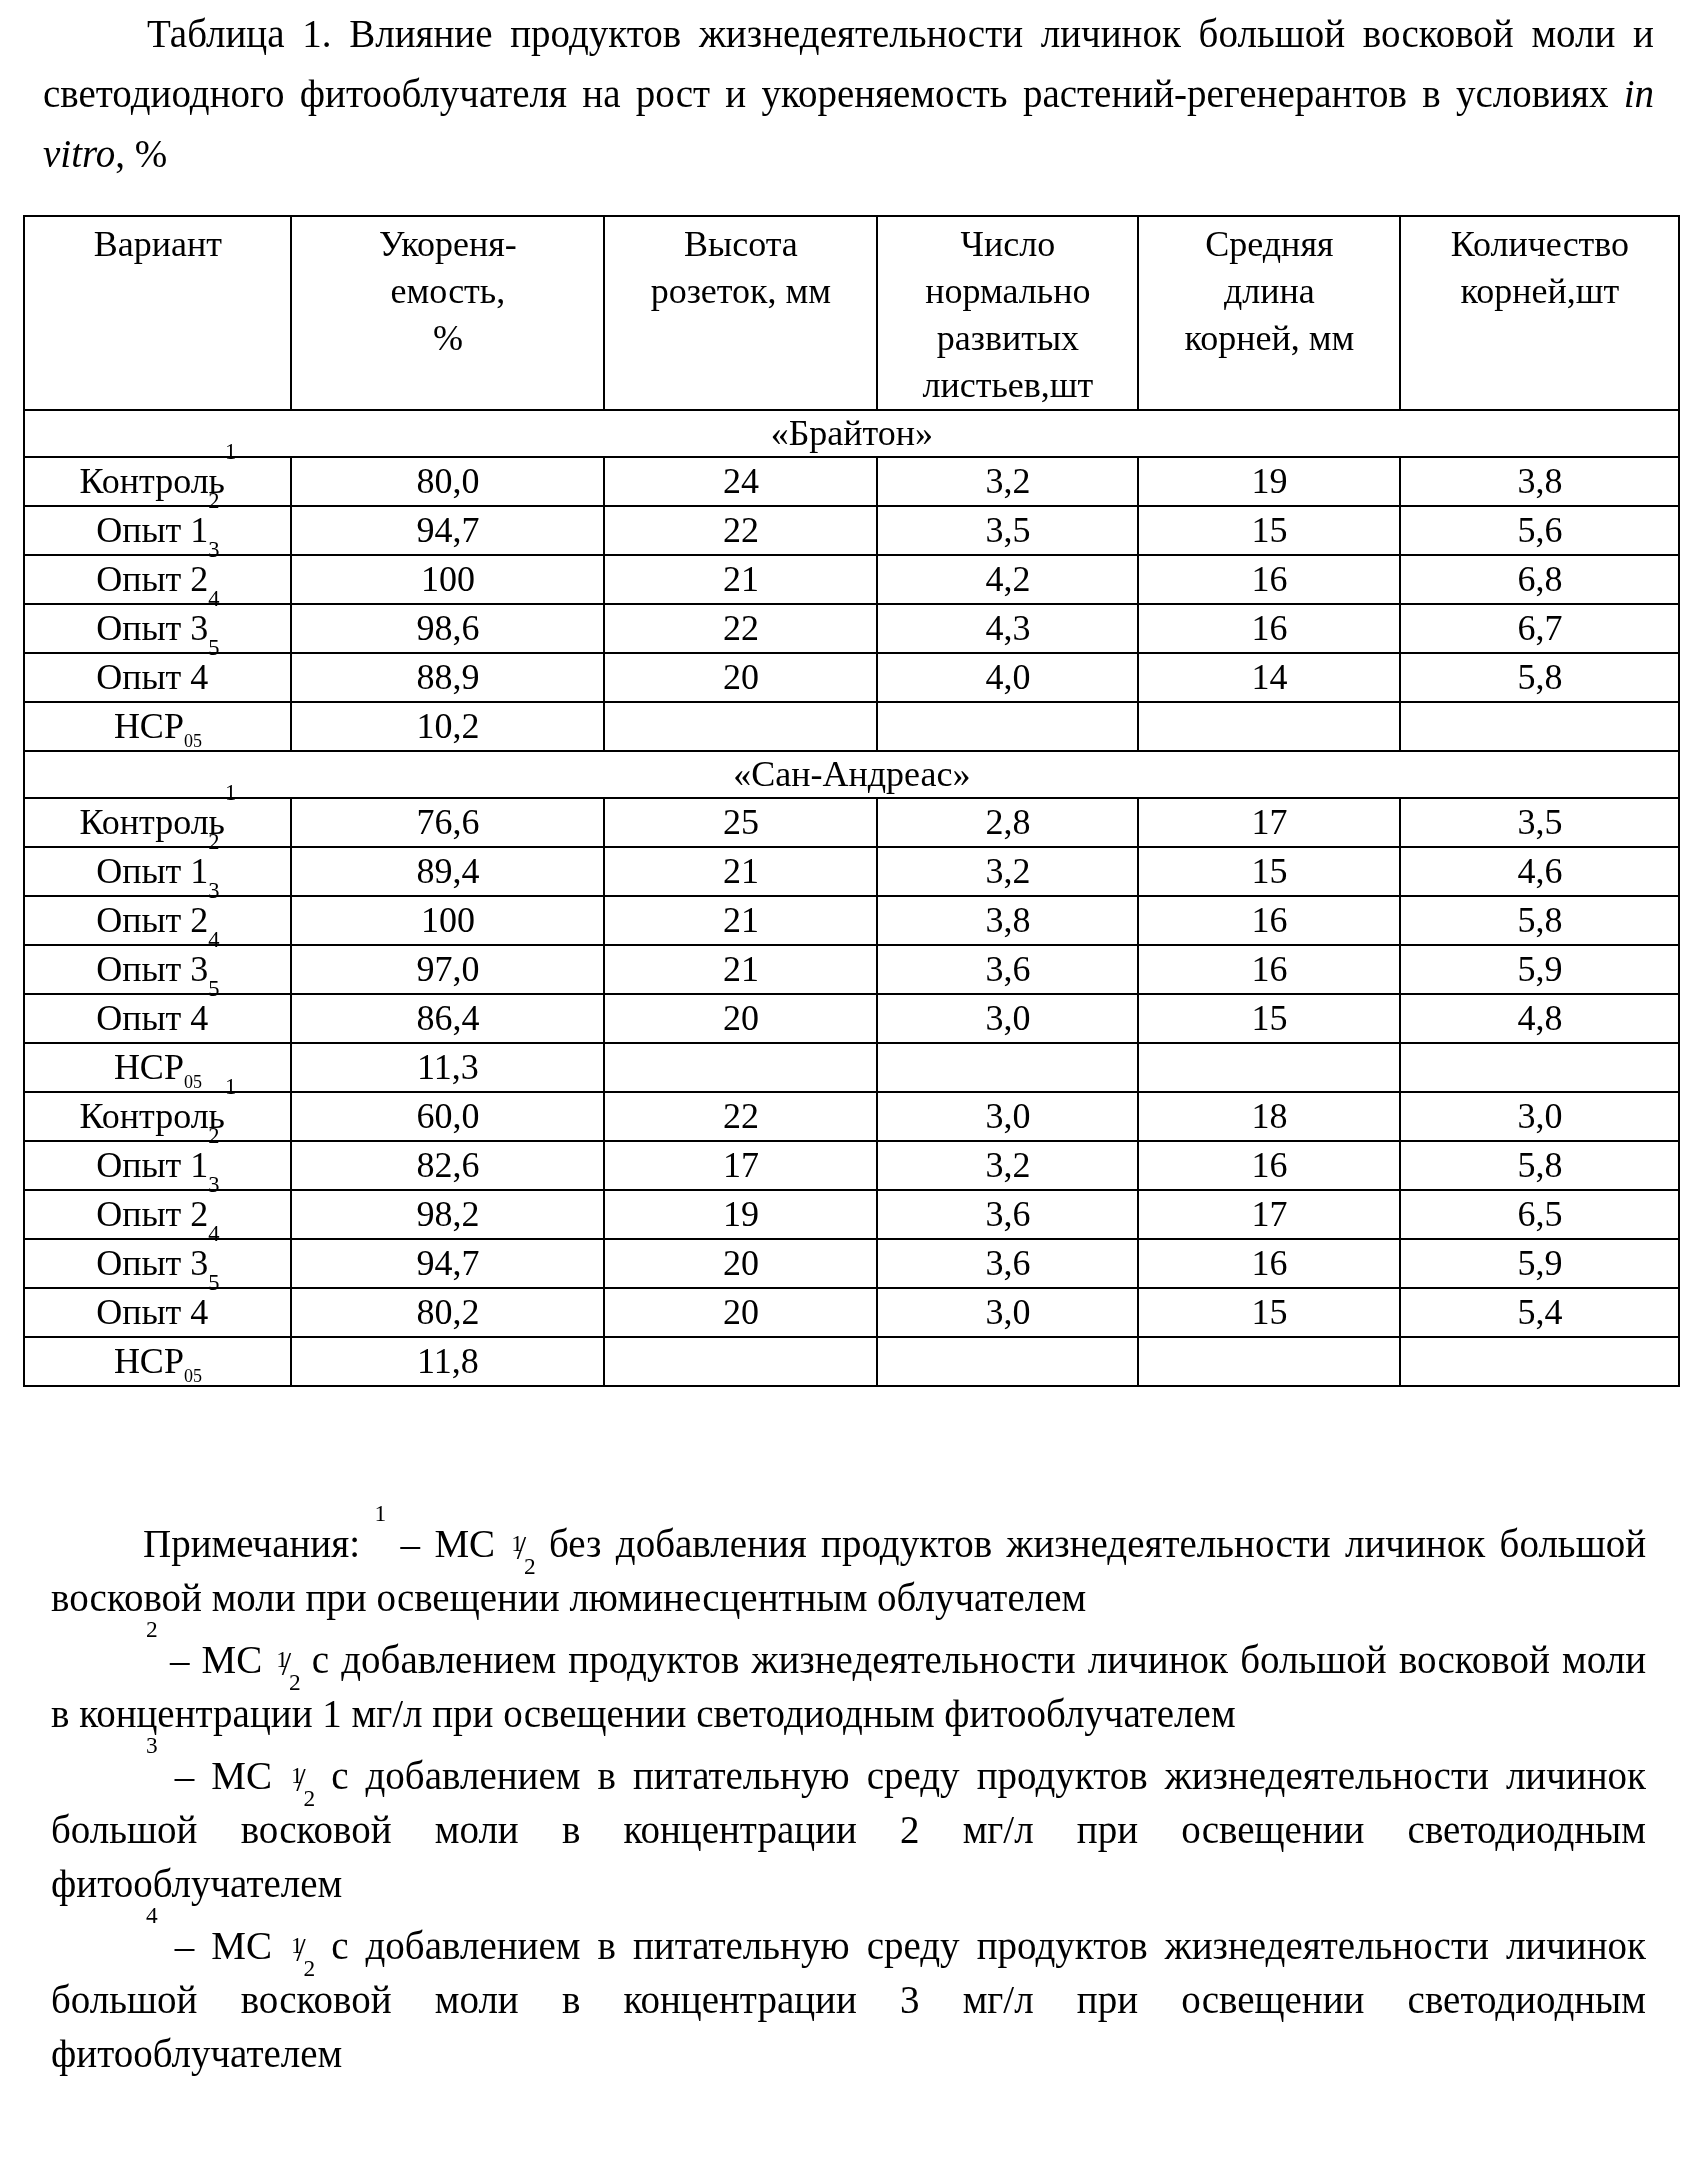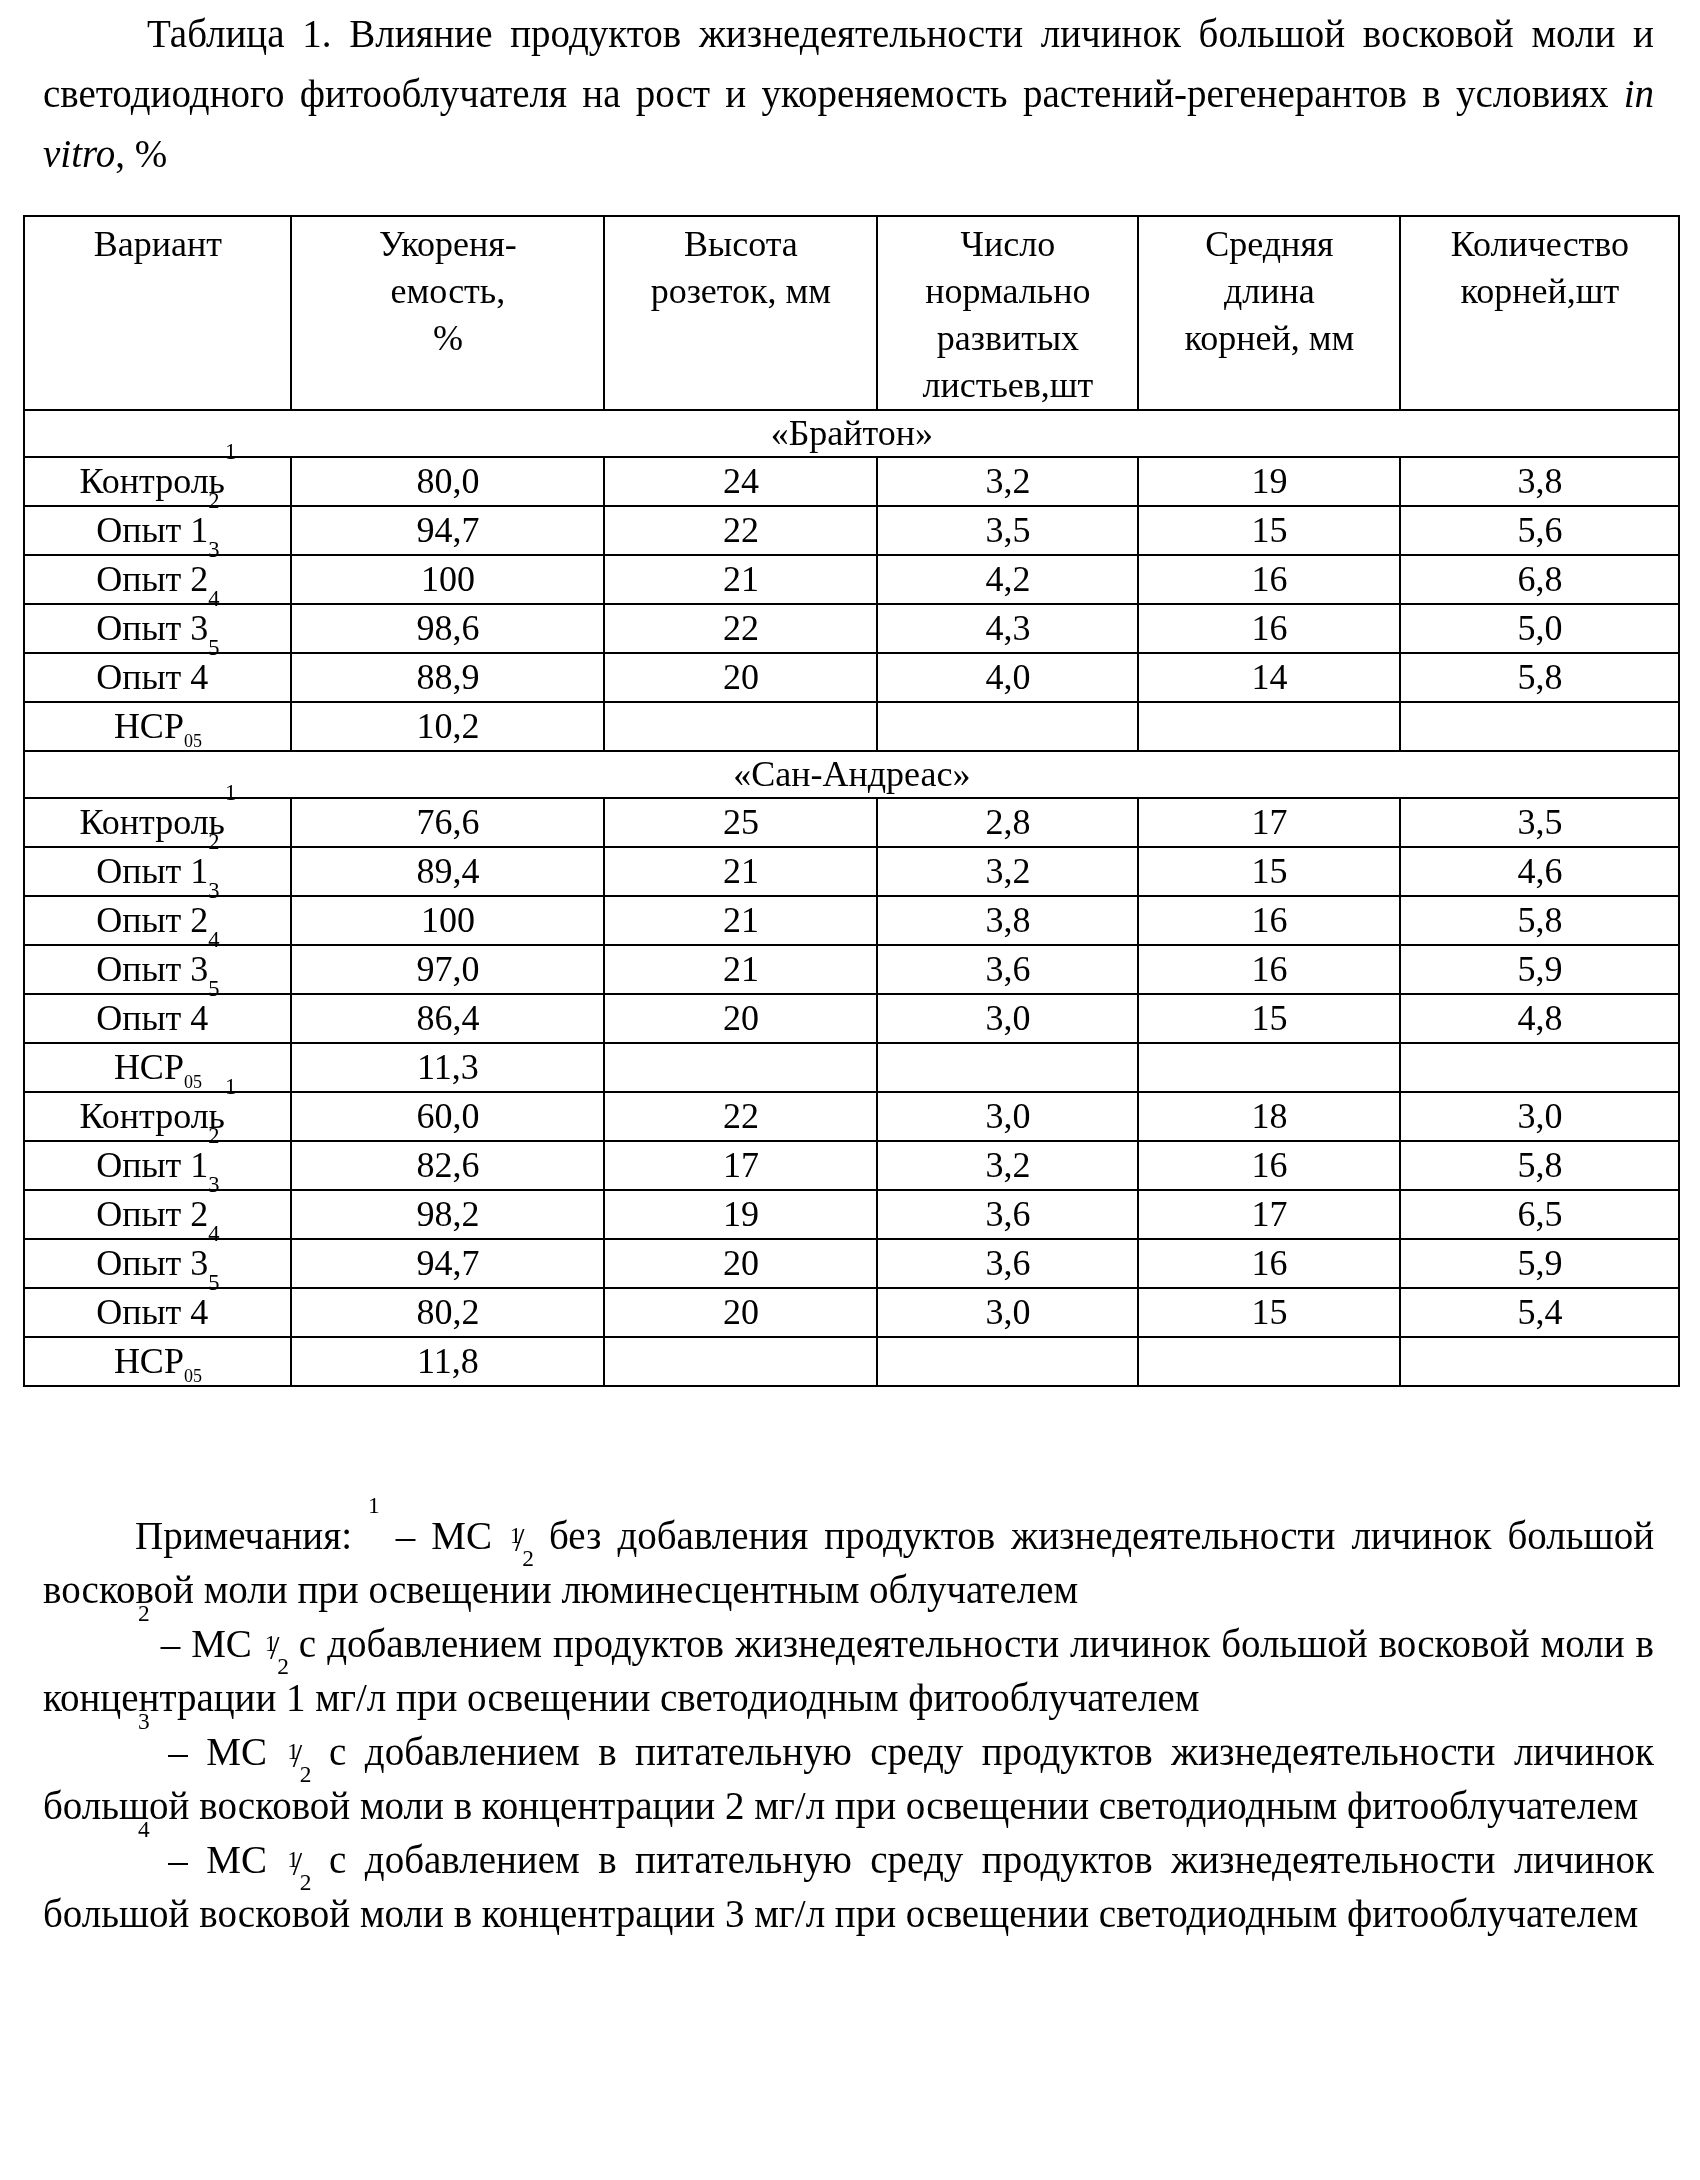--- a/index.html
+++ b/index.html
@@ -77,21 +77,21 @@
 
     .notes {
       position: absolute;
       left: 43px;
       top: 1509px;
       width: 1611px;
       font-size: 39px;
       line-height: 54px;
     }
     .note-p {
-      margin: 0;
+      margin: 8px;
       text-align: justify;
       text-align-last: left;
     }
     .note-p.first { text-indent: 92px; }
     .note-p.indent { text-indent: 95px; }
     .note-p .sup {
       font-size: 23.4px;
       vertical-align: top;
       position: relative;
       top: -3.6px;
@@ -175,21 +175,21 @@
         <td>4,2</td>
         <td>16</td>
         <td>6,8</td>
       </tr>
       <tr class="row">
         <td><span>Опыт 3</span><sup class="fn">4</sup></td>
         <td>98,6</td>
         <td>22</td>
         <td>4,3</td>
         <td>16</td>
-        <td>5,0</td>
+        <td>6,7</td>
       </tr>
       <tr class="row">
         <td><span>Опыт 4</span><sup class="fn">5</sup></td>
         <td>88,9</td>
         <td>20</td>
         <td>4,0</td>
         <td>14</td>
         <td>5,8</td>
       </tr>
       <tr class="row">

